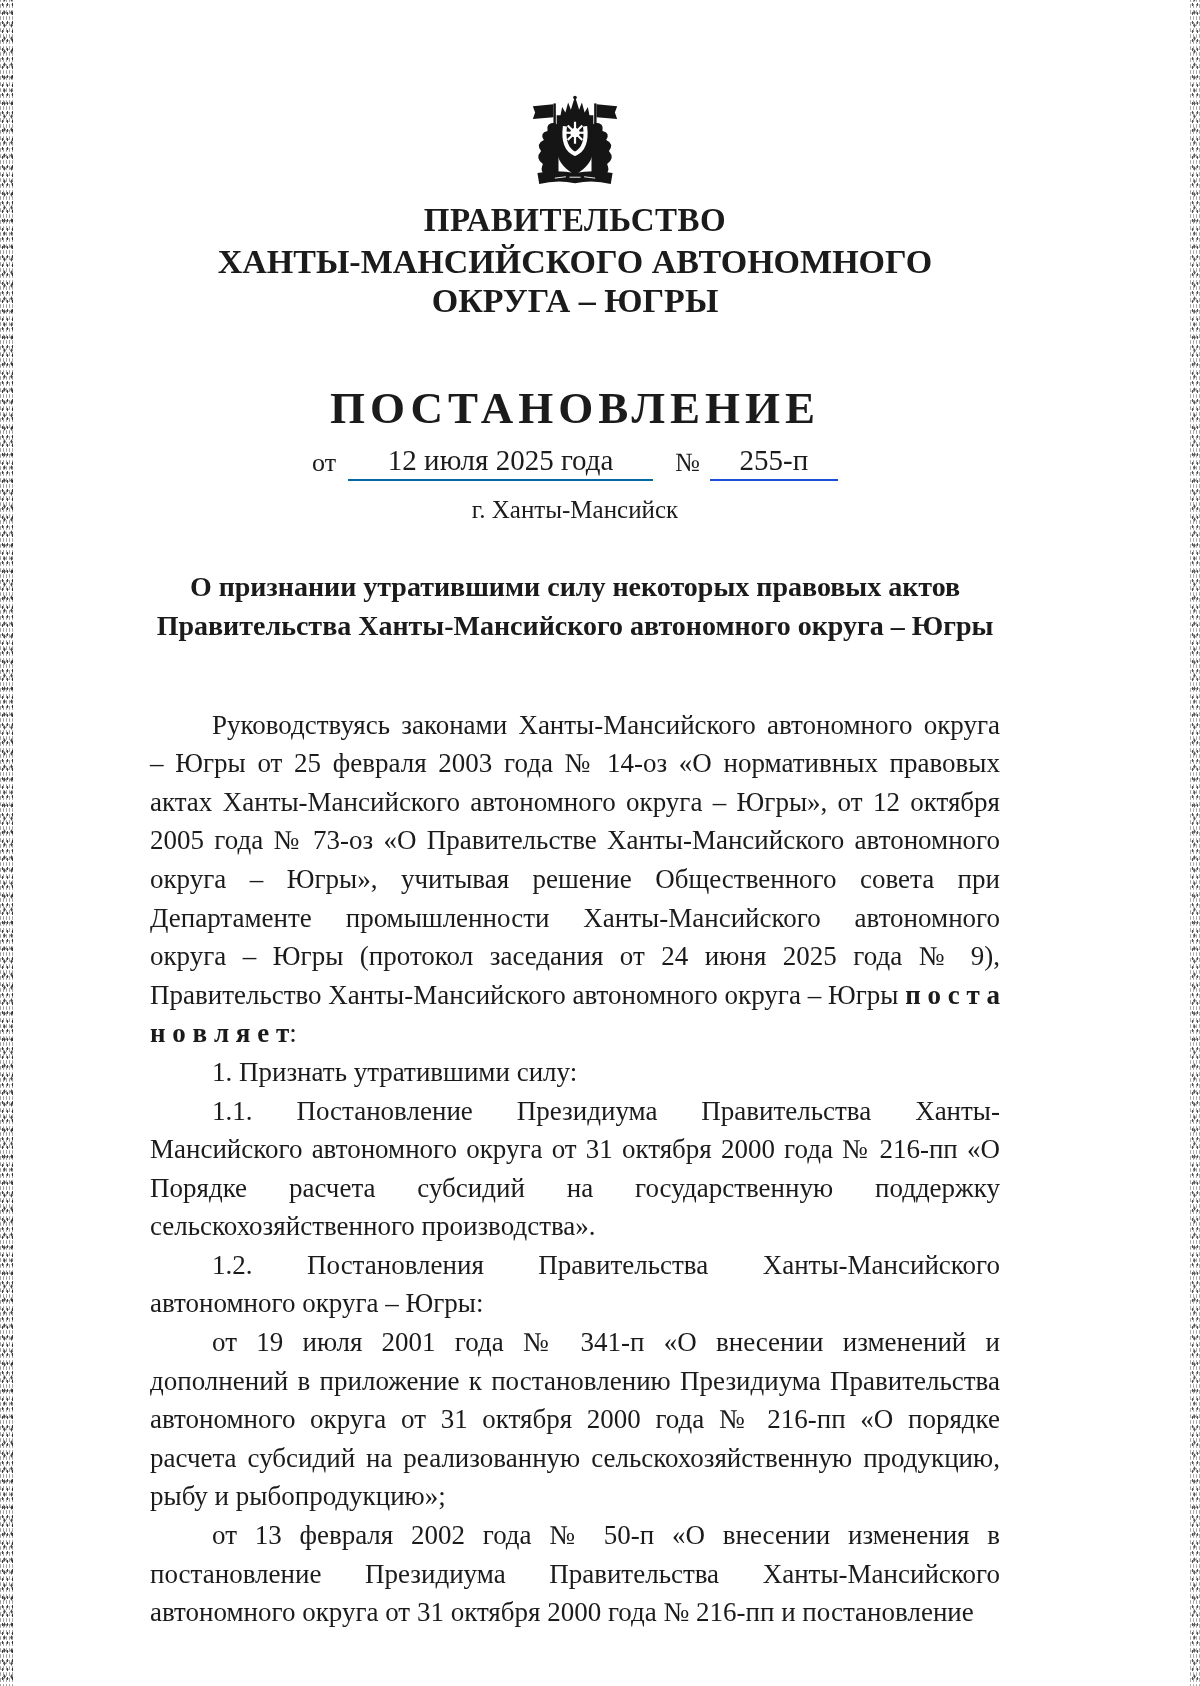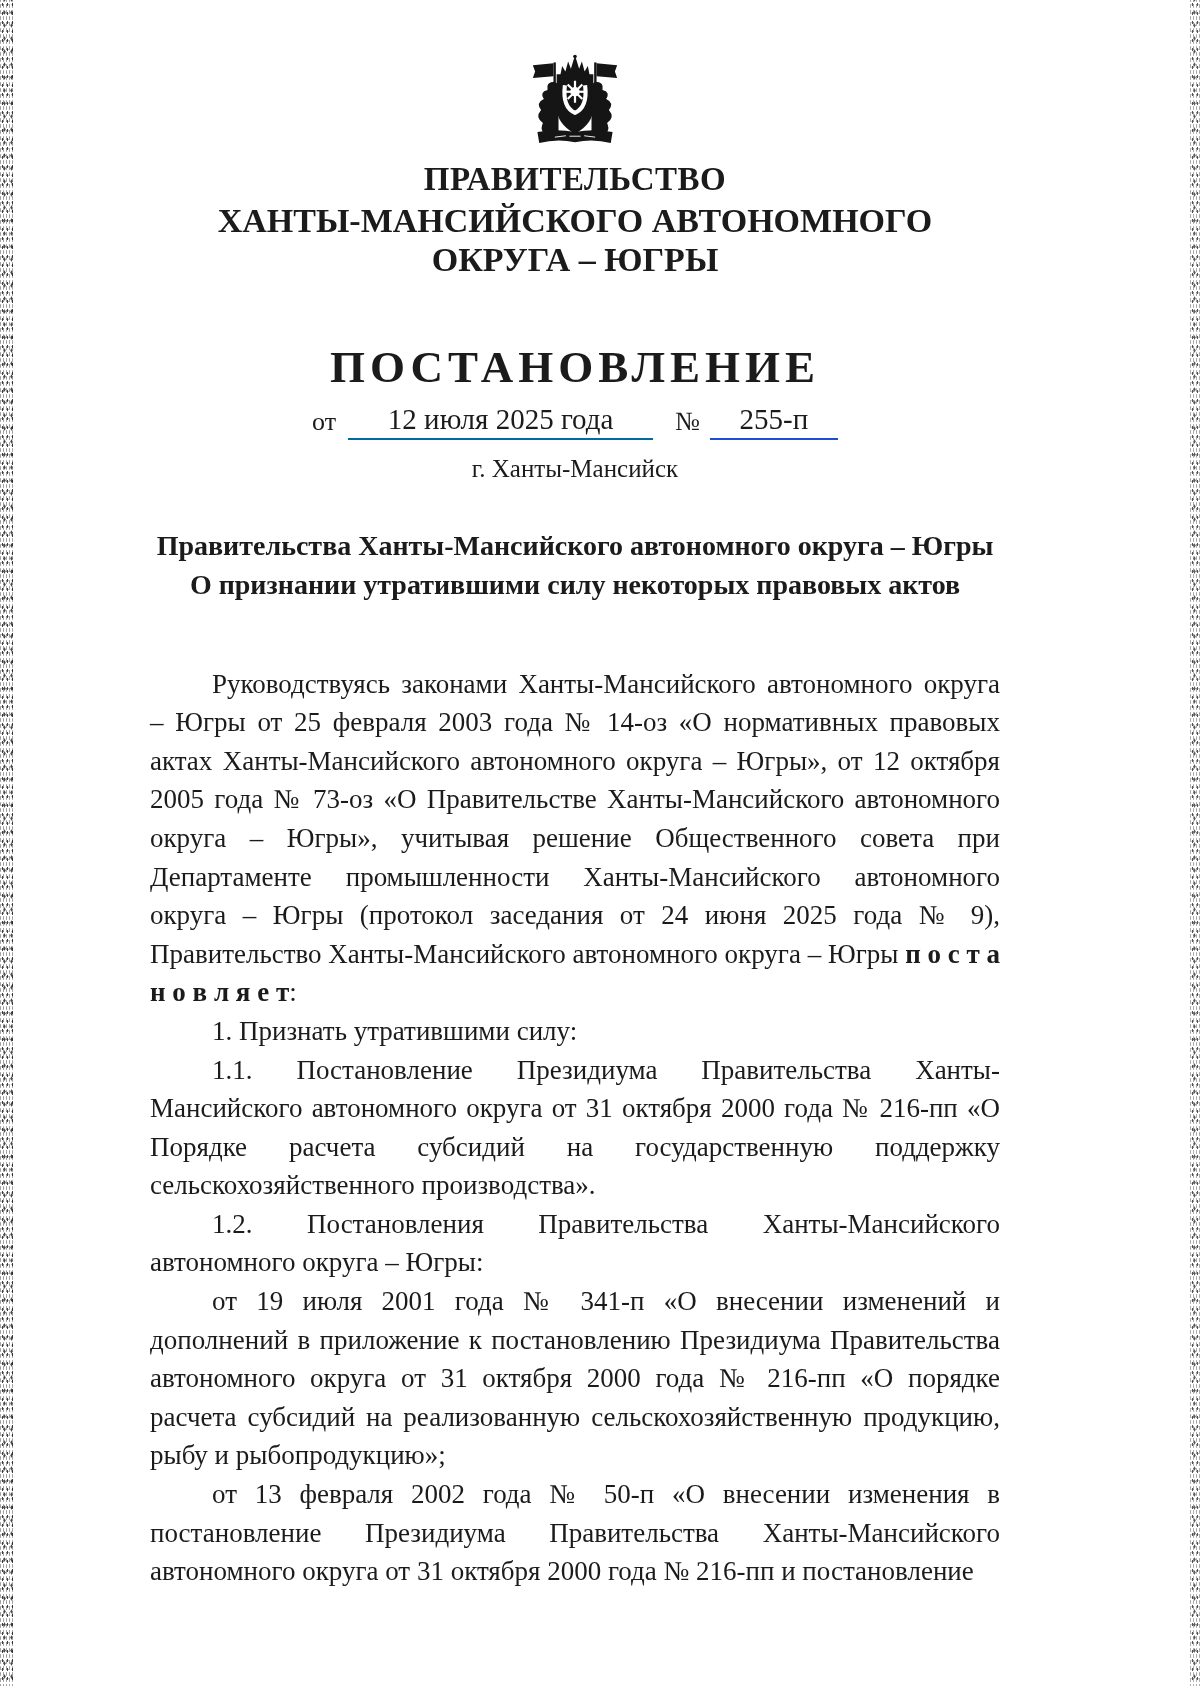--- a/index.html
+++ b/index.html
@@ -17,21 +17,21 @@
     background-image:
       radial-gradient(rgba(30,30,30,.85) .8px, transparent 1.1px),
       radial-gradient(rgba(80,80,80,.55) .7px, transparent 1px),
       radial-gradient(rgba(0,0,0,.7) .9px, transparent 1.2px);
     background-size:5px 9px,3px 6px,7px 13px;
     background-position:0 0,2px 3px,1px 6px;
   }
   .edge-noise.left{left:0;width:13px;}
   .edge-noise.right{right:0;width:10px;opacity:.9;}
 
-  .content{width:850px;margin-left:150px;padding-top:51px;}
+  .content{width:850px;margin-left:150px;padding-top:92px;}
 
   .doc-header{text-align:center;}
   .emblem-wrap{height:100px;margin-bottom:10px;}
   .org-line1{font-size:33px;font-weight:bold;letter-spacing:.5px;margin:0;line-height:1.15;}
   .org-line2{font-size:34px;font-weight:bold;margin:2px 0 0 0;line-height:1.15;}
 
   .doc-type{
     text-align:center;font-size:45px;font-weight:bold;
     letter-spacing:5px;margin-top:64px;line-height:1.1;
   }
@@ -126,22 +126,22 @@
     <div class="date-row">
       <span class="date-prefix">от</span>
       <span class="date-line"><span>12 июля 2025 года</span></span>
       <span class="num-sign">№</span>
       <span class="num-line"><span>255-п</span></span>
     </div>
 
     <div class="place-line">г. Ханты-Мансийск</div>
 
     <div class="doc-title">
+      <div>О признании утратившими силу некоторых правовых актов</div>
       <div>Правительства Ханты-Мансийского автономного округа – Югры</div>
-      <div>О признании утратившими силу некоторых правовых актов</div>
     </div>
 
     <div class="doc-body">
         <p><span>Руководствуясь законами Ханты-Мансийского автономного округа – Югры от 25 февраля 2003 года № 14-оз «О нормативных правовых актах Ханты-Мансийского автономного округа – Югры», от 12 октября 2005 года № 73-оз «О Правительстве Ханты-Мансийского автономного округа – Югры», учитывая решение Общественного совета при Департаменте промышленности Ханты-Мансийского автономного округа – Югры (протокол заседания от 24 июня 2025 года № 9), Правительство Ханты-Мансийского автономного округа – Югры </span><span class="spaced-bold">п о с т а н о в л я е т</span><span>:</span></p>
         <p><span>1. Признать утратившими силу:</span></p>
         <p><span>1.1. Постановление Президиума Правительства Ханты-Мансийского автономного округа от 31 октября 2000 года № 216-пп «О Порядке расчета субсидий на государственную поддержку сельскохозяйственного производства».</span></p>
         <p><span>1.2. Постановления Правительства Ханты-Мансийского автономного округа – Югры:</span></p>
         <p><span>от 19 июля 2001 года № 341-п «О внесении изменений и дополнений в приложение к постановлению Президиума Правительства автономного округа от 31 октября 2000 года № 216-пп «О порядке расчета субсидий на реализованную сельскохозяйственную продукцию, рыбу и рыбопродукцию»;</span></p>
         <p><span>от 13 февраля 2002 года № 50-п «О внесении изменения в постановление Президиума Правительства Ханты-Мансийского автономного округа от 31 октября 2000 года № 216-пп и постановление</span></p>
       </div>

